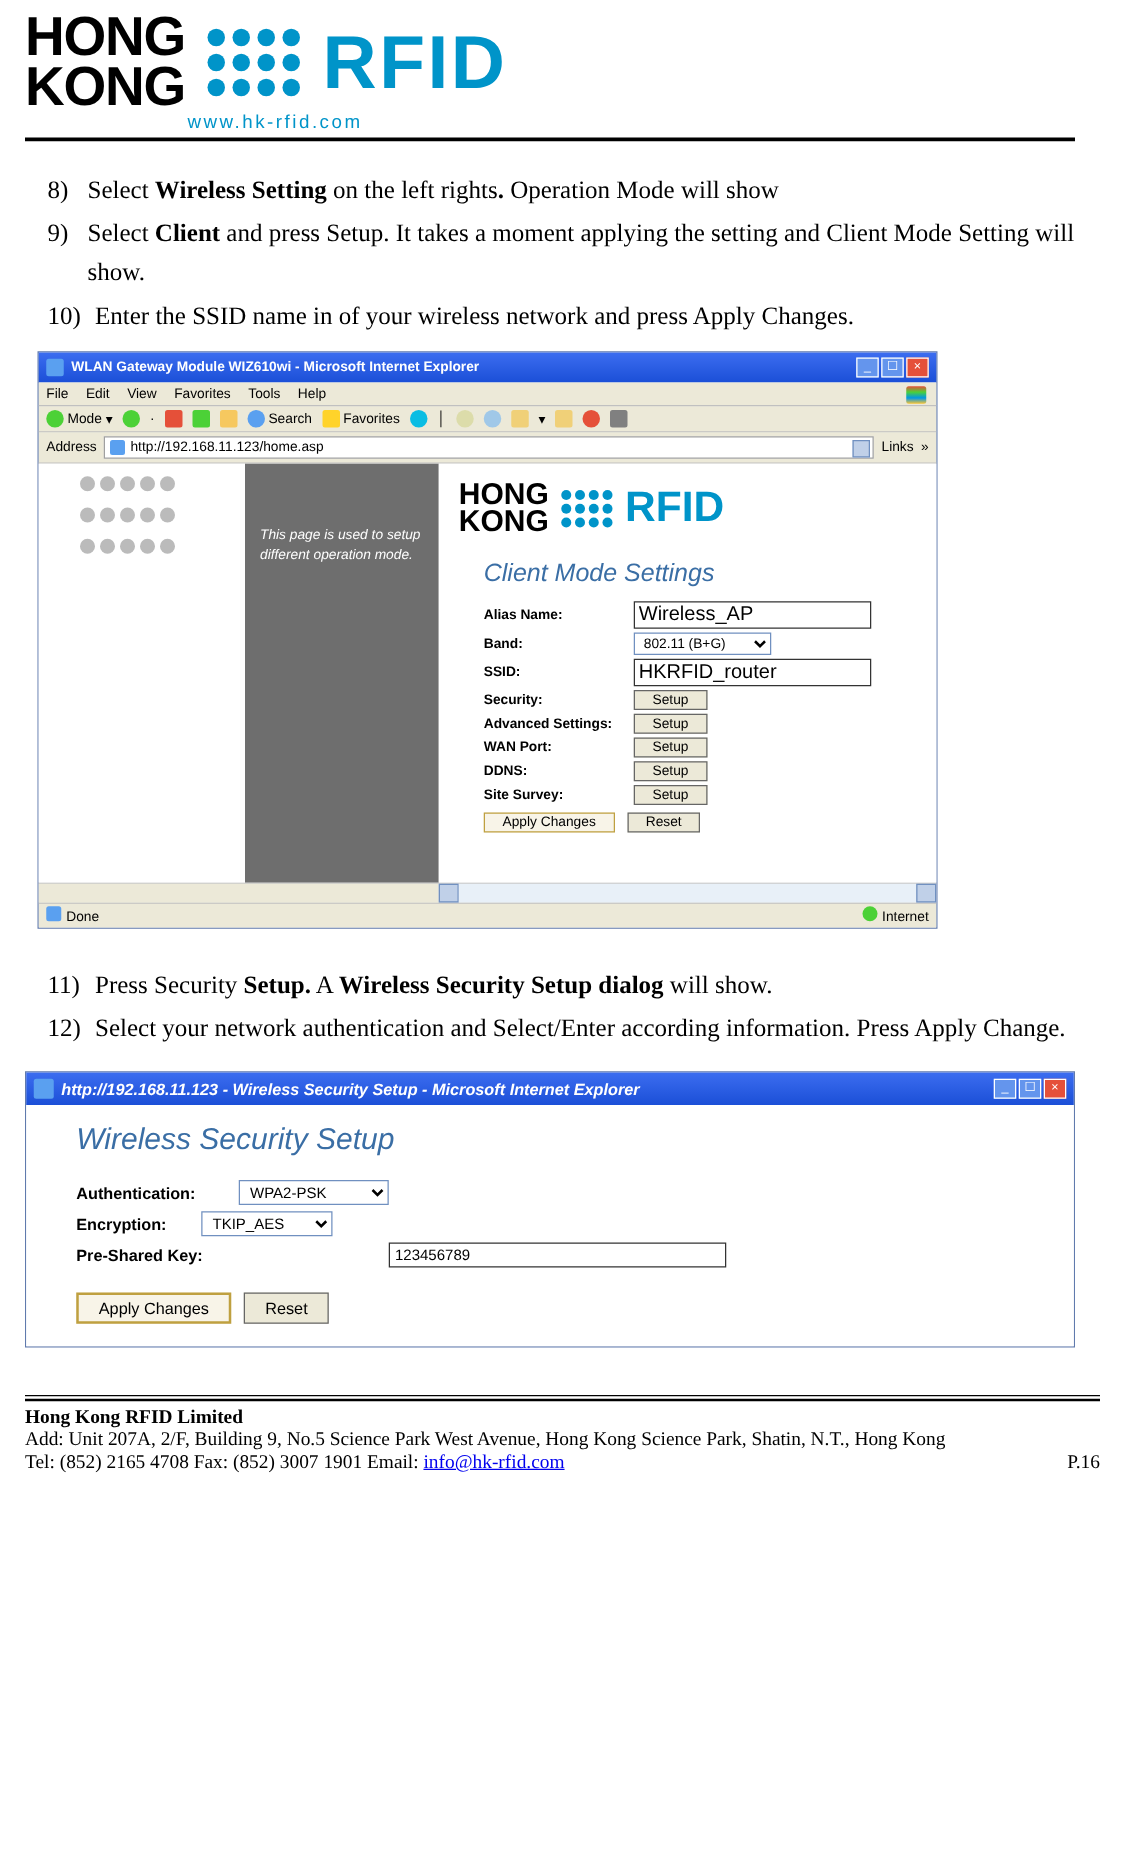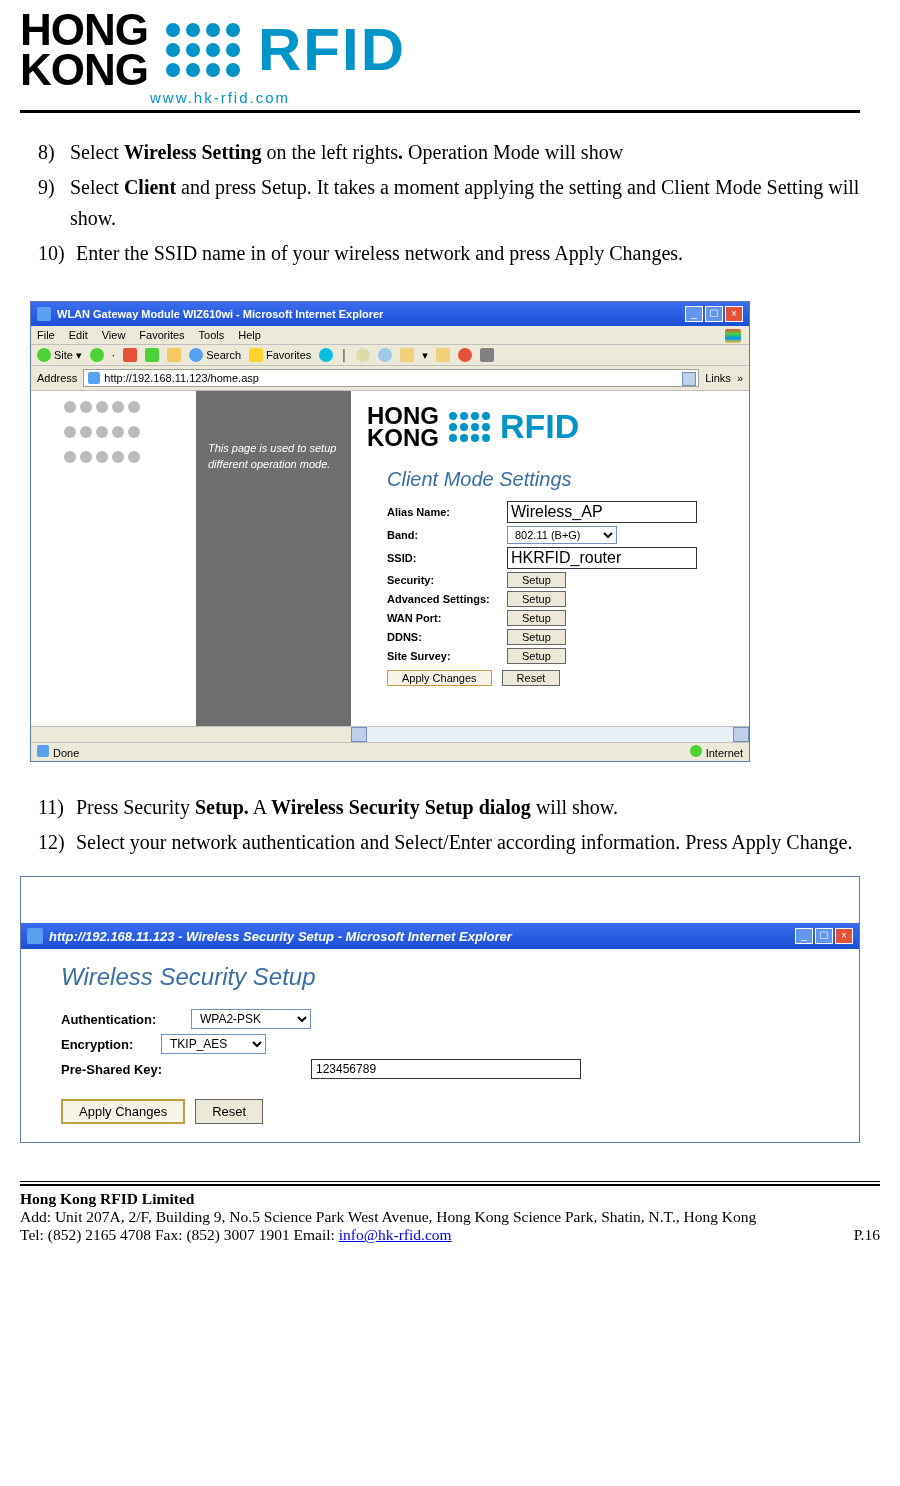--- a/index.html
+++ b/index.html
@@ -46,21 +46,21 @@
     margin-top: -6px;
   }
   .hr-thick { border-top: 3px solid #000; margin: 4px 0 24px 0; }
   .content { font-size: 20px; line-height: 1.55; padding-left: 18px; }
   .list-item { display: flex; margin-bottom: 4px; }
   .list-num { width: 32px; flex-shrink: 0; }
   .list-body { flex: 1; }
   b { font-weight: bold; }
 
   
-  .shot1 { border: 1px solid #607aad; font-family: Tahoma, Arial, sans-serif; font-size: 11px; width: 720px; margin: 32px 0 30px 10px; background: #fff; }
+  .shot1 { border: 1px solid #607aad; font-family: Tahoma, Arial, sans-serif; font-size: 11px; width: 720px; margin: 12px 0 30px 10px; background: #fff; }
   .titlebar1 { background: linear-gradient(#3c6df0, #1b4fd7); color: #fff; padding: 4px 6px; display: flex; align-items: center; gap: 6px; }
   .titlebar1 .eicon { width: 14px; height: 14px; background: #5aa0f0; border-radius: 2px; display: inline-block; }
   .titlebar1 .flex { flex: 1; font-weight: bold; font-size: 11px; }
   .winbtns { display: flex; gap: 2px; }
   .winbtn { width: 18px; height: 16px; background: #6495ed; border: 1px solid #fff; font-size: 10px; color: #fff; text-align: center; line-height: 14px; }
   .winbtn.close { background: #e55039; }
   .menubar1 { background: #ece9d8; padding: 3px 6px; font-size: 11px; color: #000; display: flex; gap: 14px; border-bottom: 1px solid #c0c0c0; position: relative; }
   .winflag { position: absolute; right: 8px; top: 3px; width: 16px; height: 14px; background: linear-gradient(#e55039, #4cd137, #0097e6, #fbc531); border-radius: 2px; }
   .toolbar1 { background: #ece9d8; padding: 3px 6px; display: flex; align-items: center; gap: 8px; border-bottom: 1px solid #c0c0c0; font-size: 11px; }
   .tbtn { display: inline-flex; align-items: center; gap: 3px; }
@@ -99,21 +99,21 @@
   .btn { border: 1px solid #666; background: #ece9d8; font-size: 11px; padding: 1px 14px; font-family: Arial; }
   .btn.gold { border: 1px solid #bfa040; background: #f8f4e8; }
   .btnrow { padding-left: 20px; margin-top: 6px; display: flex; gap: 10px; }
   .shot1-status { background: #ece9d8; border-top: 1px solid #c0c0c0; padding: 2px 6px; display: flex; justify-content: space-between; align-items: center; font-size: 11px; }
   .hscroll { height: 16px; background: #e8e8e8; border-top: 1px solid #c0c0c0; display: flex; }
   .hscroll .track { flex: 1; background: #e8f0f8; }
   .hscroll .arrow { width: 16px; background: #c0d0e8; border: 1px solid #7090c0; }
 
   
   .shot2 { border: 1px solid #607aad; font-family: Tahoma, Arial, sans-serif; font-size: 12px; width: 840px; margin: 18px 0 18px 0; background: #fff; }
-  .titlebar2 { background: linear-gradient(#3c6df0, #1b4fd7); color: #fff; padding: 5px 6px; display: flex; align-items: center; gap: 6px; margin-top: 46px; }
+  .titlebar2 { background: linear-gradient(#3c6df0, #1b4fd7); color: #fff; padding: 5px 6px; display: flex; align-items: center; gap: 6px; }
   .titlebar2 .flex { flex: 1; font-weight: bold; font-size: 13px; font-style: italic; }
   .shot2-body { padding: 14px 20px 18px 40px; background: #fff; }
   .wss-title { color: #3a6ea5; font-size: 24px; font-style: italic; margin-bottom: 18px; }
   .formrow2 { display: flex; align-items: center; margin: 5px 0; font-size: 13px; }
   .formrow2 .lbl { font-weight: bold; width: 160px; }
   .formrow2.short .lbl { width: 130px; }
   .sel2 { border: 1px solid #7090c0; font-size: 12px; padding: 1px 4px; width: 120px; background: #fff; font-family: Arial; }
   .sel2b { width: 155px; }
   .txt2 { border: 1px solid #333; font-size: 12px; padding: 2px 4px; width: 270px; font-family: Arial; }
   .formrow2b { display: flex; align-items: center; margin: 5px 0; font-size: 13px; }
@@ -187,21 +187,21 @@
       <span>Edit</span>
       <span>View</span>
       <span>Favorites</span>
       <span>Tools</span>
       <span>Help</span>
       <span class="winflag"></span>
     </div>
     <div class="toolbar1">
       <span class="tbtn">
           <span class="icn green"></span>
-          <span>Site</span> 
+          <span>Mode</span> 
           <span>▾</span>
         </span>
       <span class="icn green"></span>
       <span>·</span>
       <span class="icn red"></span>
       <span class="icn grn2"></span>
       <span class="icn home"></span>
       <span class="tbtn">
           <span class="icn blue"></span>
           <span>Search</span>

